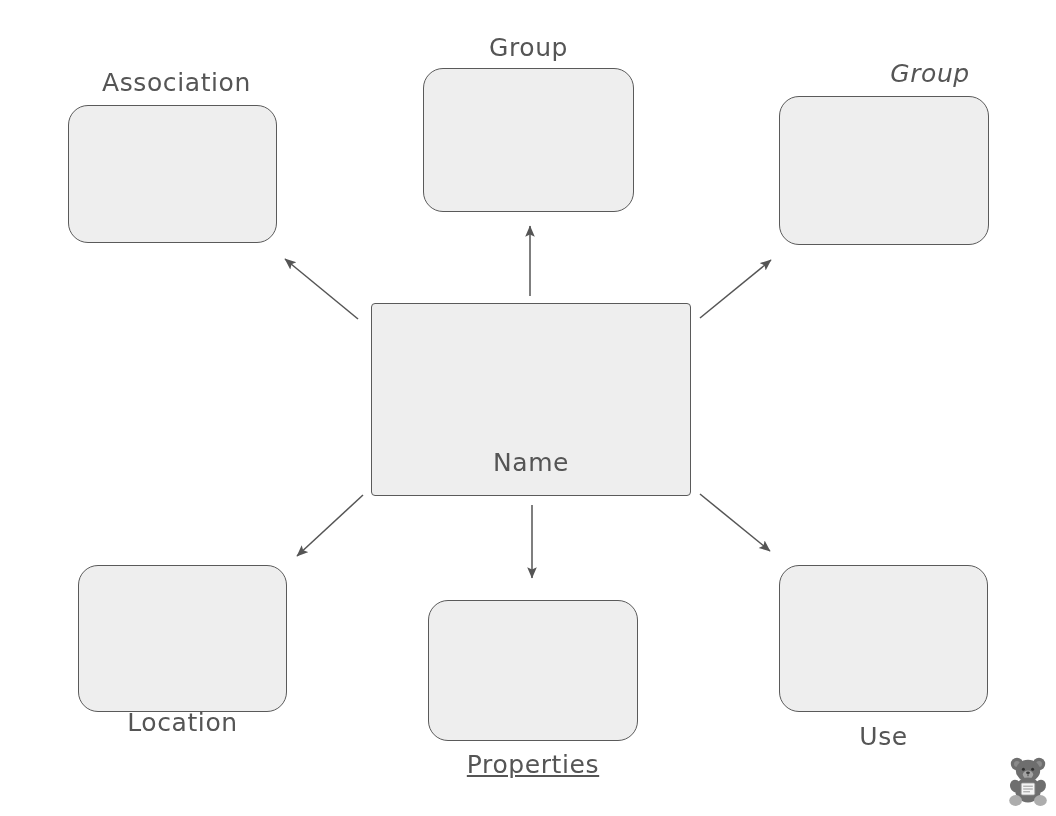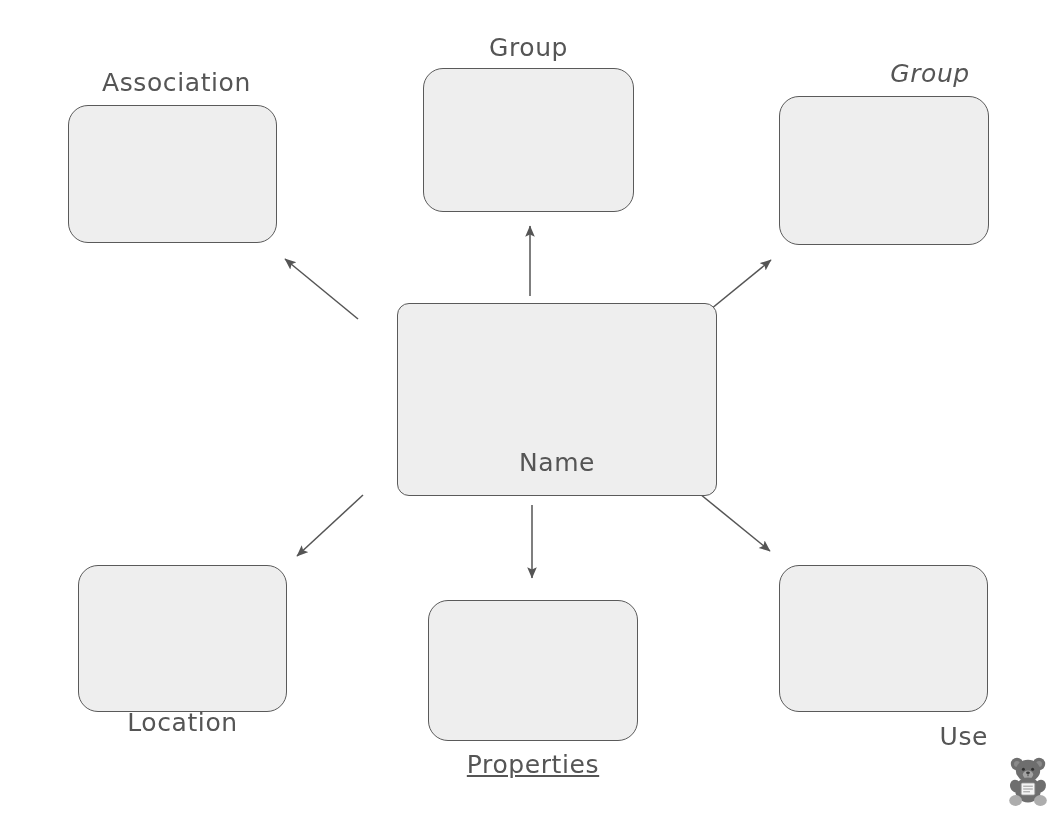--- a/index.html
+++ b/index.html
@@ -22,22 +22,21 @@
     height: 816px;
   }
   .node {
     position: absolute;
     box-sizing: border-box;
     background: #eeeeee;
     border: 1.4px solid #5a5a5a;
     border-radius: 20px;
   }
   .node.center {
-    border-radius: 12px;
-    margin-left: 26px;
+    border-radius: 4px;
   }
   .node-label {
     position: absolute;
     color: #555555;
     font-family: "DejaVu Sans", sans-serif;
     font-size: 25px;
     font-weight: 400;
     letter-spacing: 0.6px;
     white-space: nowrap;
     text-align: center;
@@ -76,21 +75,21 @@
   #node-location    { left: 78px;  top: 565px; width: 209px; height: 147px; }
   #node-properties  { left: 428px; top: 600px; width: 210px; height: 141px; }
   #node-use         { left: 779px; top: 565px; width: 209px; height: 147px; }
 
   
   #label-association { left: 72px;  top: 68px;  width: 209px; }
   #label-action      { left: 423px; top: 33px;  width: 211px; }
   #label-group       { left: 825px; top: 59px;  width: 210px; font-style: italic; }
   #label-location    { left: 78px;  top: 708px; width: 209px; }
   #label-properties  { left: 428px; top: 750px; width: 210px; text-decoration: underline; }
-  #label-use         { left: 779px; top: 722px; width: 209px; text-align: right; }
+  #label-use         { left: 779px; top: 722px; width: 209px; }
 </style>
 </head>
 <body>
 
 <div id="canvas">
 
   <svg id="arrows" viewBox="0 0 1056 816" xmlns="http://www.w3.org/2000/svg">
     <defs>
       <marker id="ah" markerWidth="9" markerHeight="9" refX="7.2" refY="3.2" orient="auto" markerUnits="strokeWidth">
         <path d="M0,0 L7.6,3.2 L0,6.4 L1.6,3.2 z" fill="#555555"></path>

